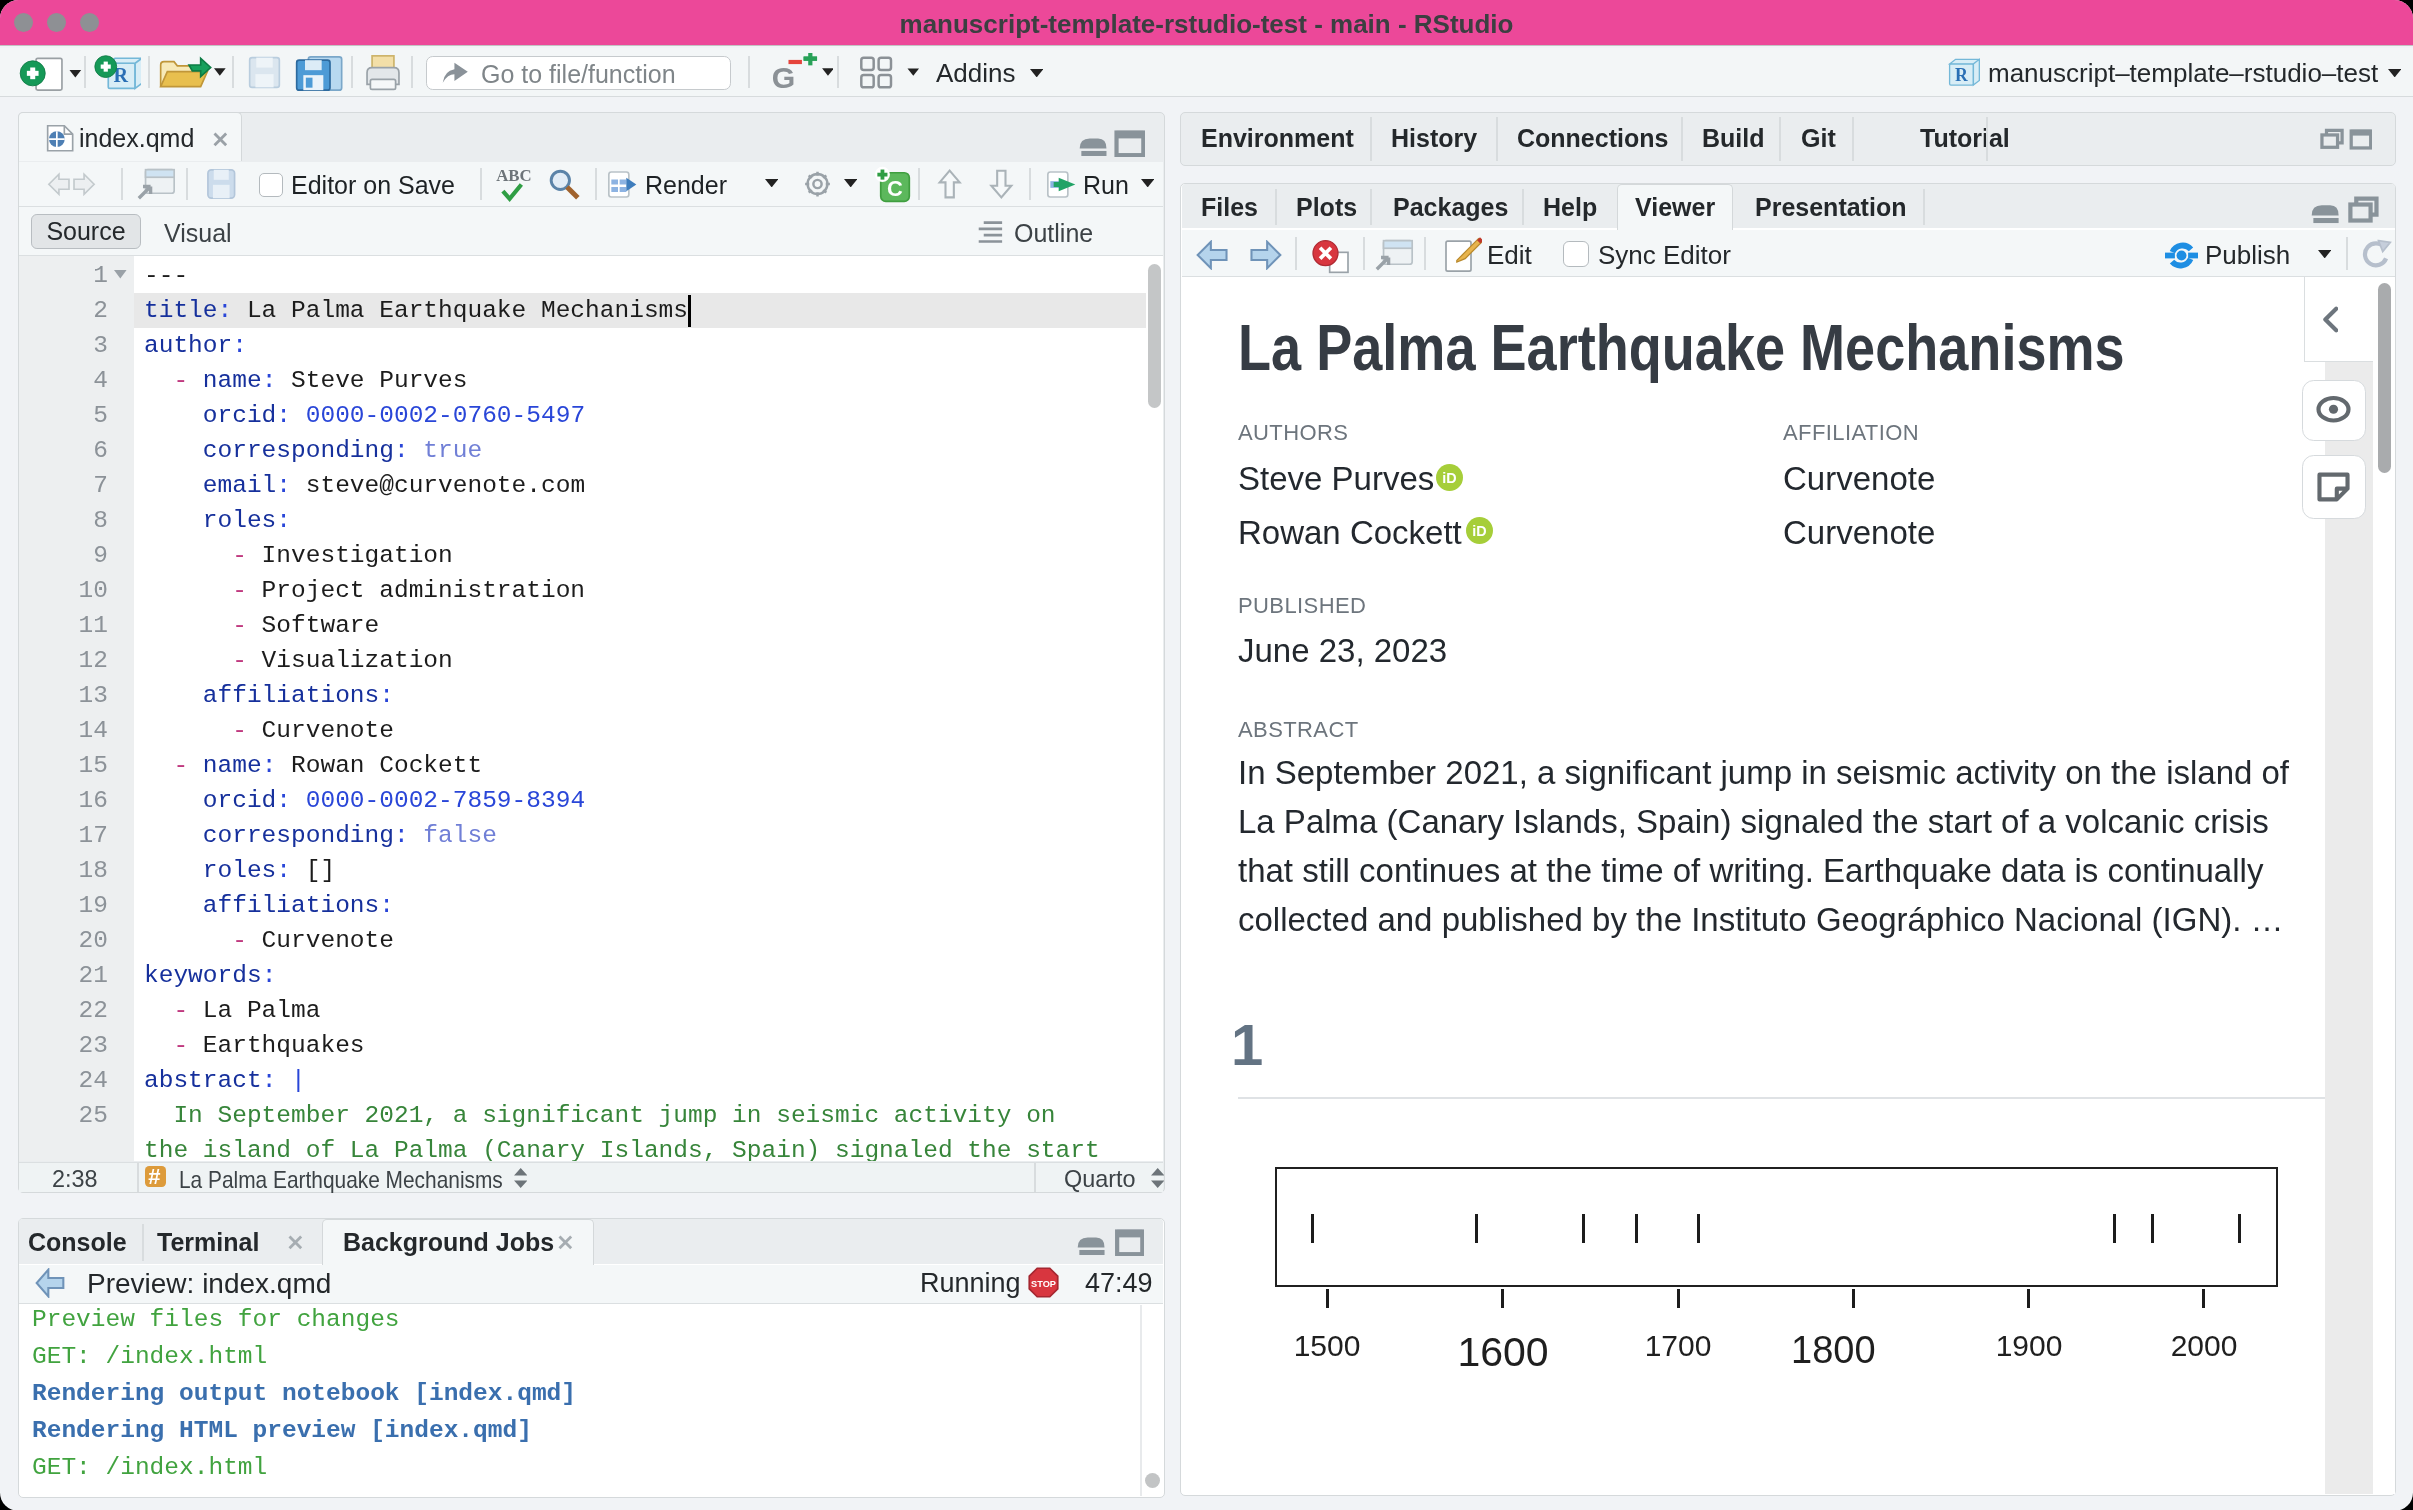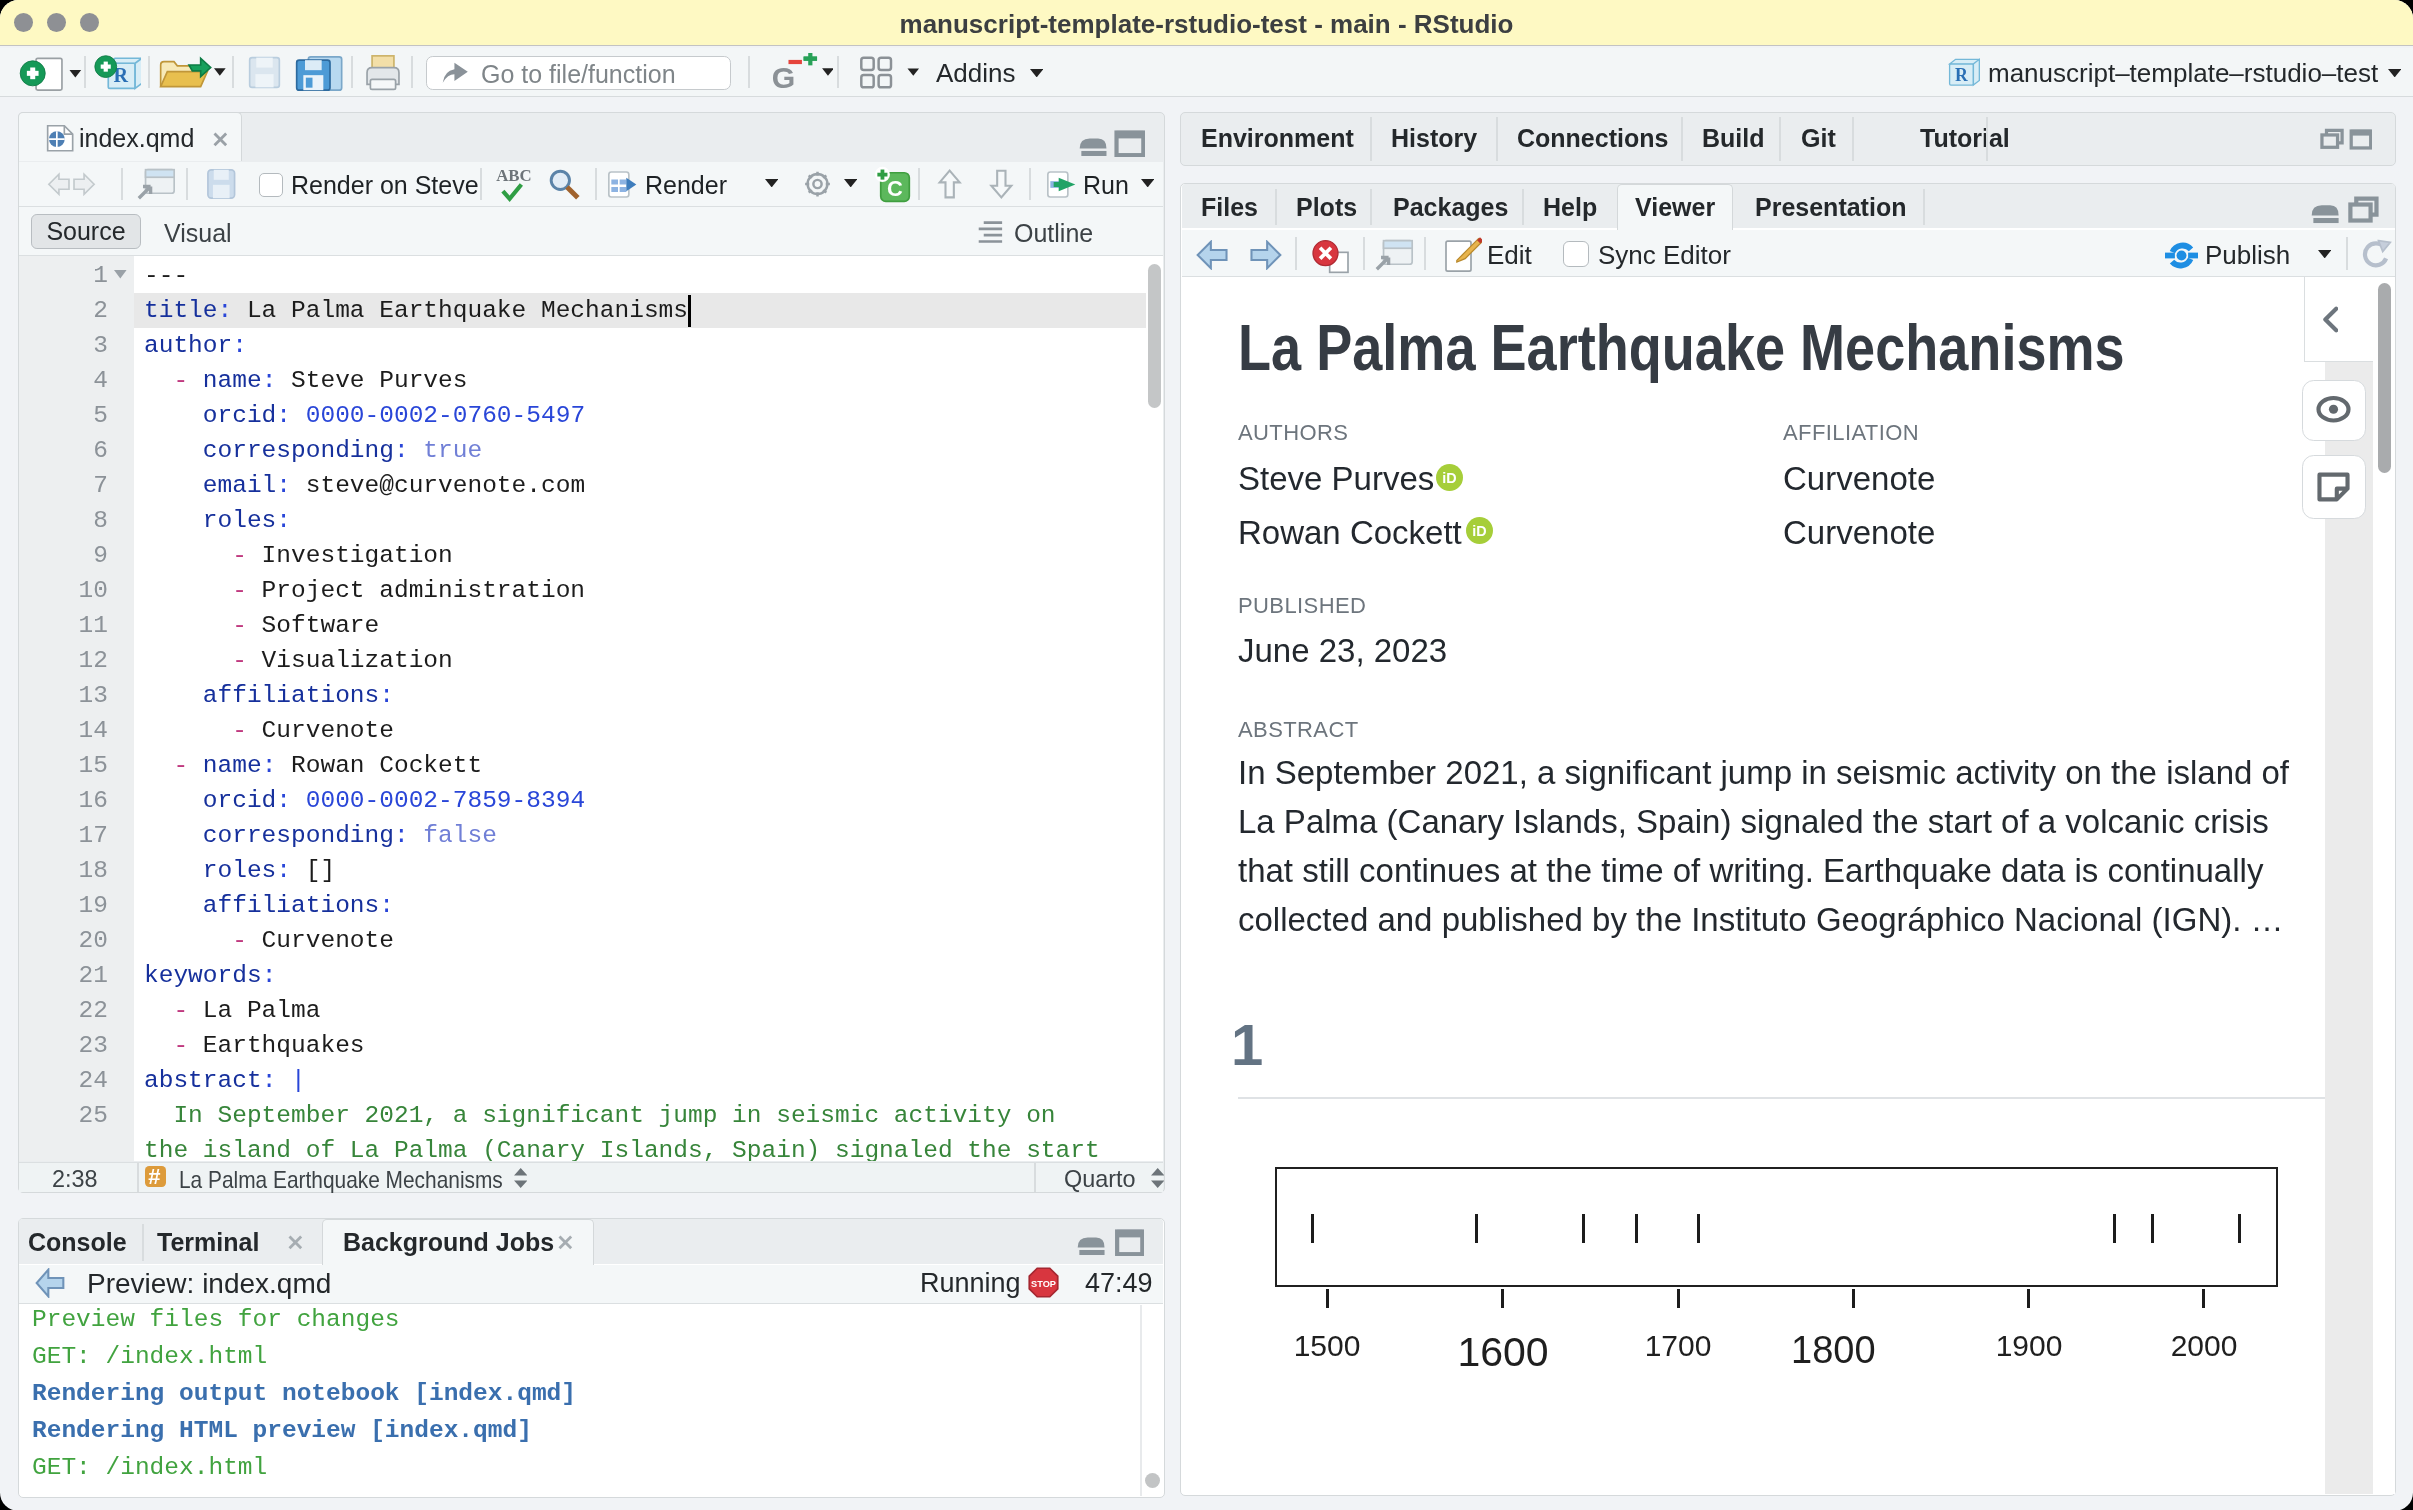--- a/index.html
+++ b/index.html
@@ -1,17 +1,17 @@
 <!DOCTYPE html>
 <html style="font-size:13.4px"><head><meta charset="utf-8"><style>
 *{margin:0;padding:0;box-sizing:border-box}
 html,body{width:2413px;height:1511px;background:#000;font-family:"Liberation Sans",sans-serif;overflow:hidden}
 .abs{position:absolute}
 .win{position:absolute;left:0;top:0;width:2413px;height:1511px;border-radius:18.4px;overflow:hidden;background:#f1f3f6}
-.titlebar{position:absolute;left:0;top:0;width:2413px;height:46px;background:#fef9c3;border-bottom:1.7px solid #c3c3c3}
+.titlebar{position:absolute;left:0;top:0;width:2413px;height:46px;background:#ec4899;border-bottom:1.7px solid #c3c3c3}
 .tl{position:absolute;top:13.4px;width:19px;height:19px;border-radius:50%;background:#8e9094}
 .title{position:absolute;top:9.2px;left:0;width:2413px;text-align:center;font-size:26px;font-weight:bold;color:#3c3f41}
 .toolbar{position:absolute;left:0;top:48px;width:2413px;height:49px;background:#f3f6f7;border-bottom:1.7px solid #d7dbdd}
 .pane{position:absolute;background:#eaedef;border:1.7px solid #d5d9db;border-radius:5px}
 .tabsel{position:absolute;background:#f4f7f8;border:1.7px solid #d4d8da;border-bottom:none;border-radius:5px 5px 0 0}
 .vsep{position:absolute;width:1.7px;background:#d8dcde}
 .toolrow{position:absolute;background:#f4f7f8;border-bottom:1.7px solid #dbdfe1}
 mono,pre{font-family:"Liberation Mono",monospace}
 #code .k{color:#16309c}#code .c{color:#2946d8}#code .n{color:#2946d8}#code .b{color:#707fd6}#code .d{color:#c0397f}#code .g{color:#37853a}
 .logG{color:#41a33f}.logB{color:#3a6fae;font-weight:bold}
@@ -147,21 +147,21 @@
     <path d="M2 36 L16 22 M16 22 L16 31 M16 22 L7 22" stroke="#9aa2a8" stroke-width="4" fill="none"></path>
     <path d="M2 36 L16 22" stroke="#eef2f4" stroke-width="0"></path>
   </svg>
   <div class="vsep" style="left:186px;top:168px;height:32px"></div>
   <svg class="abs" style="left:207px;top:169px" width="28.5" height="30" viewBox="0 0 34 36">
     <rect x="1" y="1" width="32" height="34" rx="4" fill="#ccdcec" stroke="#b3c6da" stroke-width="2"></rect>
     <rect x="8" y="1" width="18" height="12" fill="#e8f0f7"></rect>
       <rect x="7" y="19" width="20" height="16" fill="#e8f0f7"></rect>
   </svg>
   <div class="abs" style="left:259px;top:173px;width:24px;height:24px;background:#fff;border:1.7px solid #b4babe;border-radius:5px"></div>
-  <div class="abs" style="left:291px;top:171px;font-size:25px;color:#1e2225">Render on Steve</div>
+  <div class="abs" style="left:291px;top:171px;font-size:25px;color:#1e2225">Editor on Save</div>
   <div class="vsep" style="left:480px;top:168px;height:32px"></div>
   <svg class="abs" style="left:496px;top:166px" width="39" height="37" viewBox="0 0 46 44">
     <text x="0" y="18" font-size="20" font-weight="bold" fill="#6d7479" font-family="Liberation Serif">ABC</text>
     <path d="M8 30 L16 39 L30 22" stroke="#2f9e44" stroke-width="5" fill="none"></path>
   </svg>
   <svg class="abs" style="left:546px;top:167px" width="37" height="35" viewBox="0 0 44 42">
     <circle cx="17" cy="16" r="11" fill="#cfe2f3" fill-opacity=".5" stroke="#5b83a8" stroke-width="3.5"></circle>
     <path d="M25 24 L38 37" stroke="#a0622d" stroke-width="6"></path>
   </svg>
   <div class="vsep" style="left:595px;top:168px;height:32px"></div>

